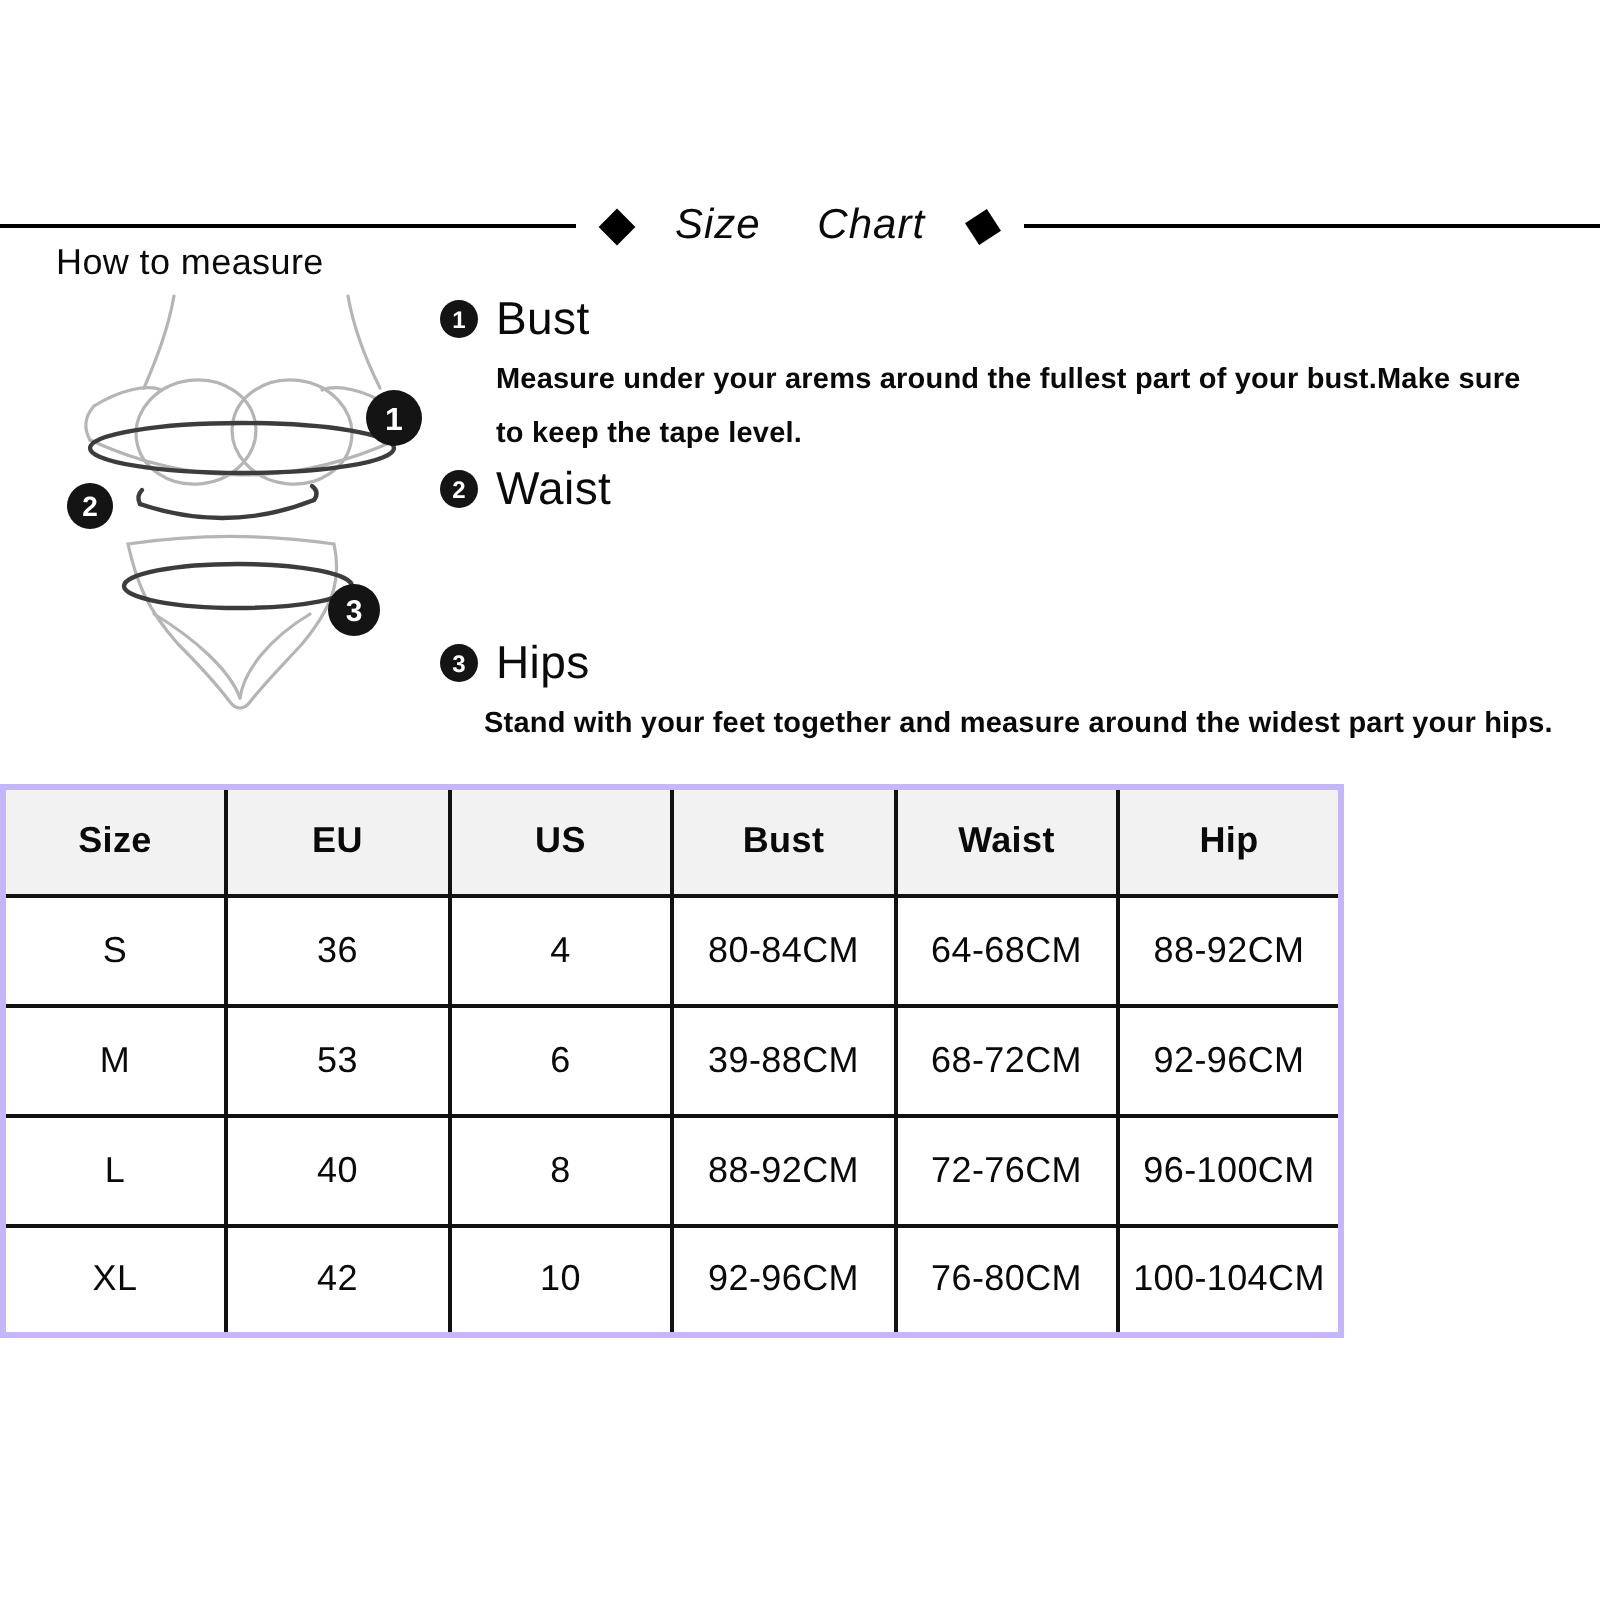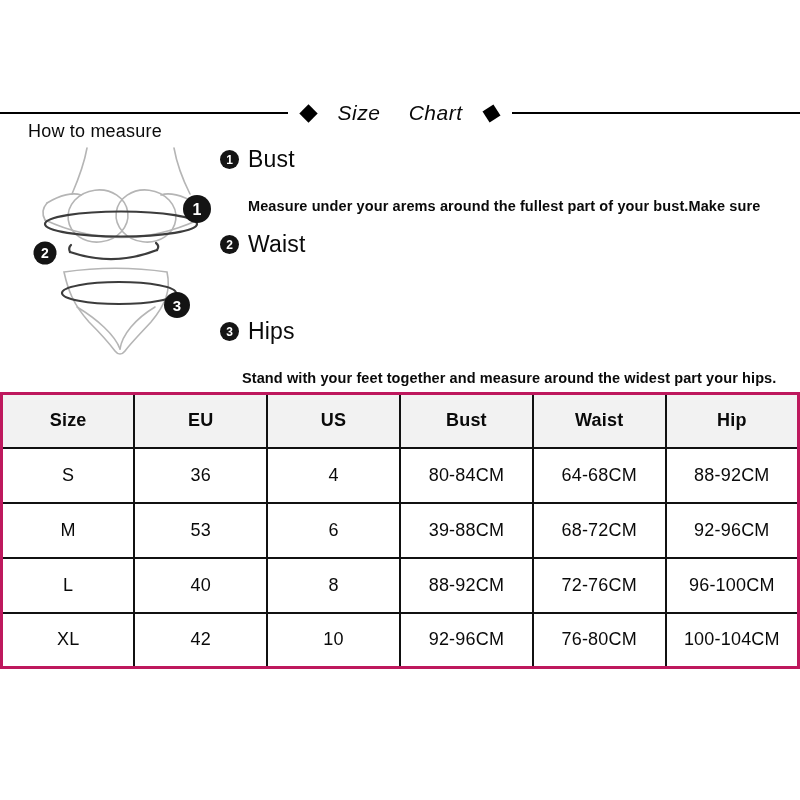--- a/index.html
+++ b/index.html
@@ -46,33 +46,33 @@
   .sec-head { display: flex; align-items: center; gap: 9px; }
   .num-circle {
     width: 19px; height: 19px; border-radius: 50%;
     background: #141414; color: #fff;
     font-size: 12px; font-weight: bold;
     display: flex; align-items: center; justify-content: center;
     flex: none;
   }
   .sec-title { font-size: 23px; letter-spacing: 0.2px; }
   .sec-body {
-    margin-left: 28px; margin-top: 20px;
+    margin-left: 28px; margin-top: 4px;
     font-size: 14.5px; font-weight: 700; line-height: 26.5px;
     letter-spacing: 0.1px; white-space: nowrap;
   }
   .sec-waist .sec-body { margin-top: 1px; margin-left: 31px; }
   .sec-hips  .sec-body { margin-left: 22px; }
   .sec-body .line:empty { display: none; }
 
   
   .size-table {
     position: absolute; top: 392px; left: 0;
-    width: 800px; border-collapse: collapse; table-layout: fixed;
-    border: 3px solid #be185d;
+    width: 672px; border-collapse: collapse; table-layout: fixed;
+    border: 3px solid #c4b5fd;
   }
   .size-table th, .size-table td {
     border: 2px solid #111; text-align: center;
     font-size: 18px; letter-spacing: 0.2px;
   }
   .size-table th { height: 54px; background: #f2f2f2; font-weight: bold; }
   .size-table td { height: 55px; font-weight: normal; }
 
   
   .note {
@@ -133,20 +133,21 @@
 
   <div class="sections">
 
     <div class="section sec-bust">
       <div class="sec-head">
         <span class="num-circle">1</span>
         <span class="sec-title">Bust</span>
       </div>
       <div class="sec-body">
         <div class="line">Measure under your arems around the fullest part of your bust.Make sure</div>
+        <div class="line">to keep the tape level.</div>
       </div>
     </div>
 
     <div class="section sec-waist">
       <div class="sec-head">
         <span class="num-circle">2</span>
         <span class="sec-title">Waist</span>
       </div>
     </div>
 

